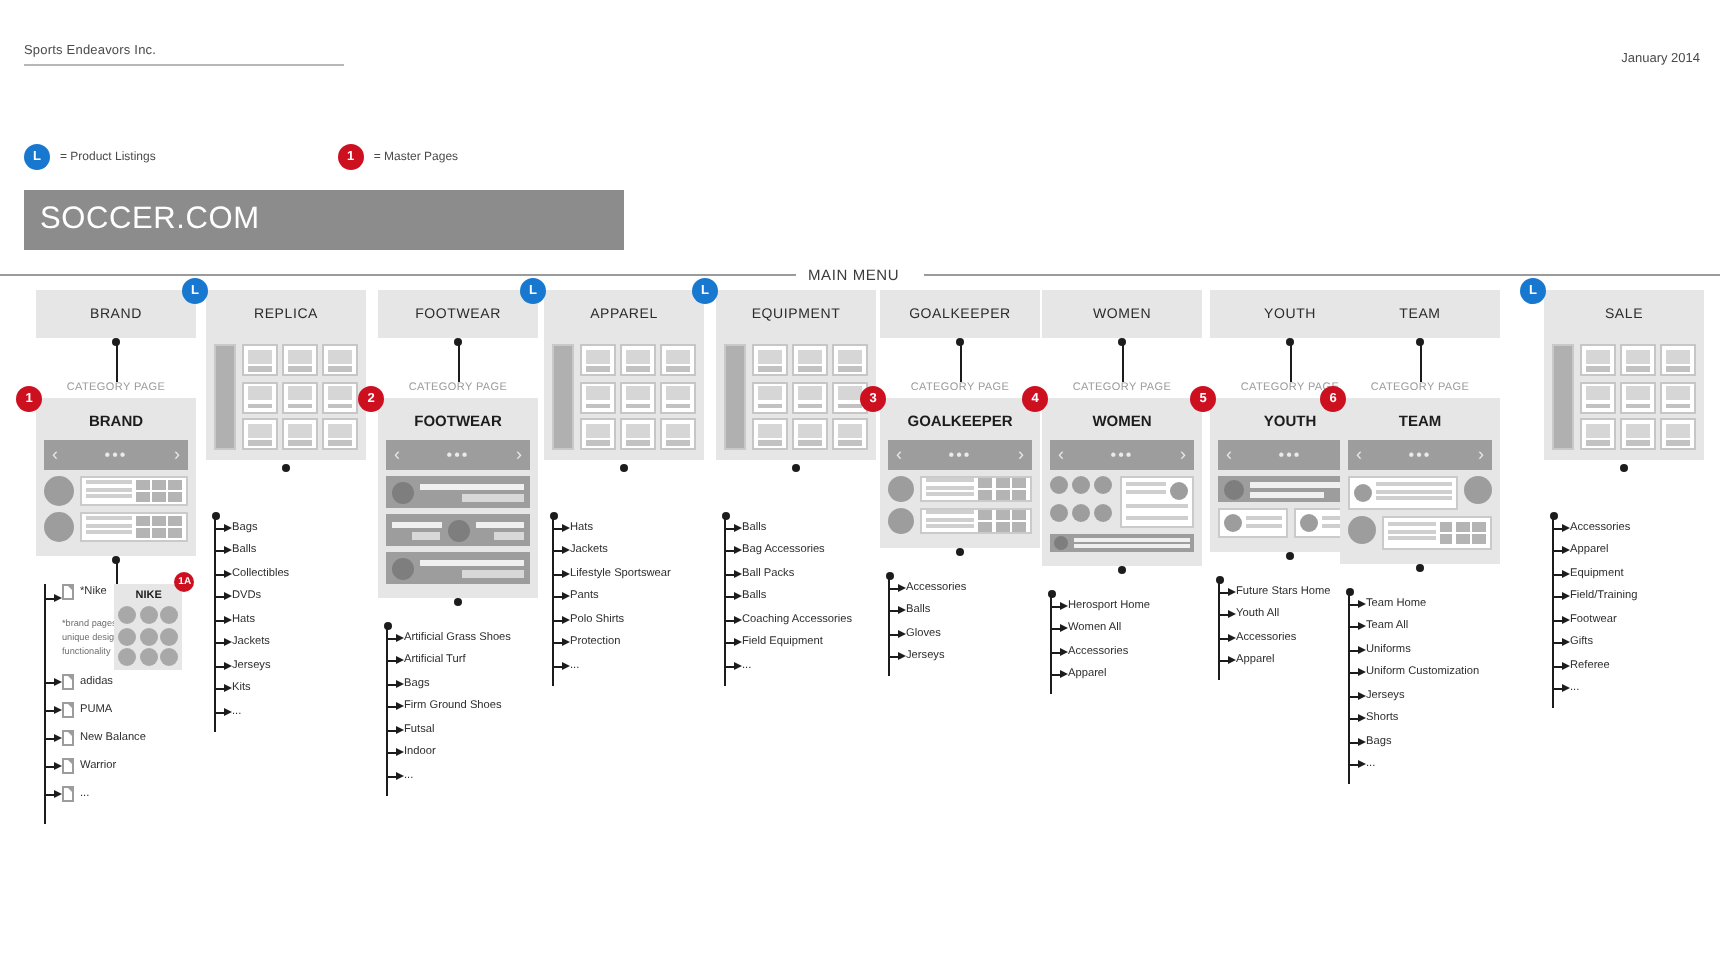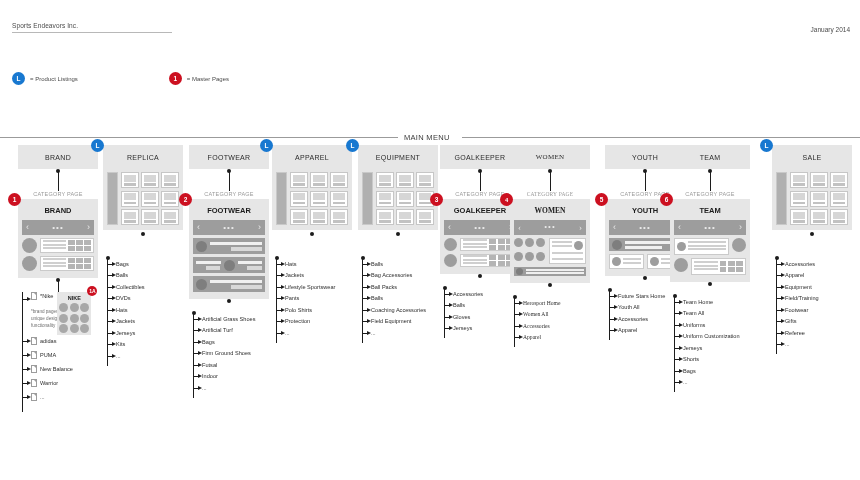--- a/index.html
+++ b/index.html
@@ -153,20 +153,23 @@
     <div class="legend-item">
       <div class="badge blue">L</div>
       <div class="legend-text">= Product Listings</div>
     </div>
     <div class="legend-item second">
       <div class="badge red">1</div>
       <div class="legend-text">= Master Pages</div>
     </div>
   </div>
 
+  <div class="brandbar">
+    <span>SOCCER.COM</span>
+  </div>
 
   <div class="menu-rule">
     <div class="line-l"></div>
     <div class="label">MAIN MENU</div>
     <div class="line-r"></div>
   </div>
 
   <div class="columns" id="columns">
       <div class="col" style="left: 18px;">
         <div class="menu-box">
@@ -578,21 +581,21 @@
         </div>
         <div class="leaf-wrap">
           <div class="leaf-top-dot"></div>
           <div class="leaf-spine" style="height: 50px;"></div>
           <div class="leaf">Accessories</div>
           <div class="leaf">Balls</div>
           <div class="leaf">Gloves</div>
           <div class="leaf">Jerseys</div>
         </div>
       </div>
-      <div class="col" style="left: 510px; font-family: Liberation Serif, serif;">
+      <div class="col" style="left: 521px;">
         <div class="menu-box">
           <span class="mtitle">WOMEN</span>
         </div>
         <div class="cat-stem">
           <div class="dot"></div>
           <div class="v"></div>
         </div>
         <div class="cat-label">CATEGORY PAGE</div>
         <div class="cat-page">
           <div class="badge red cp-badge">4</div>

